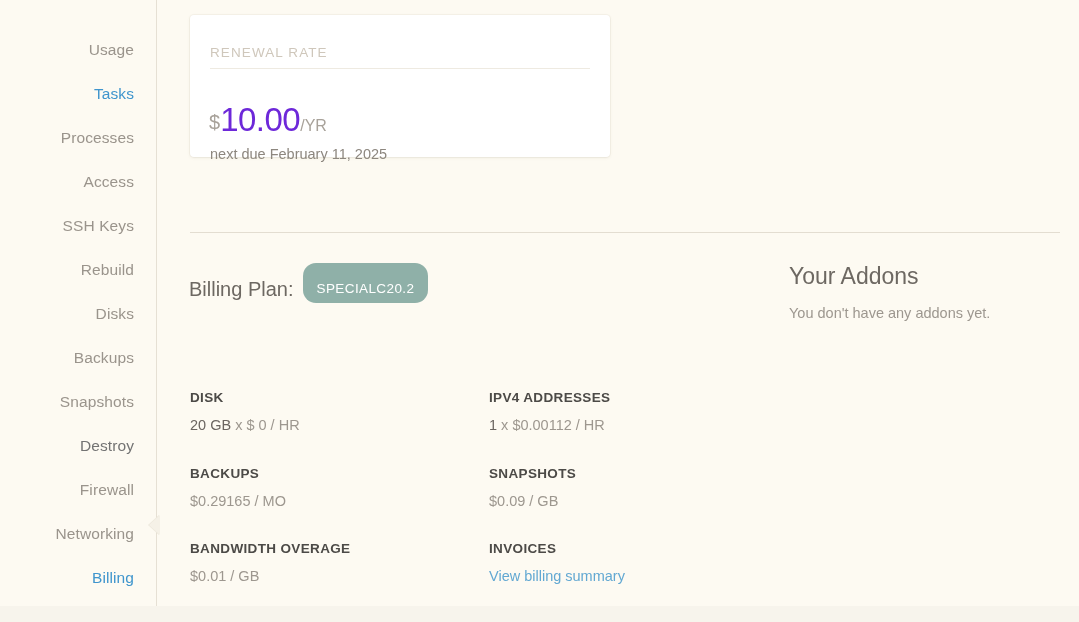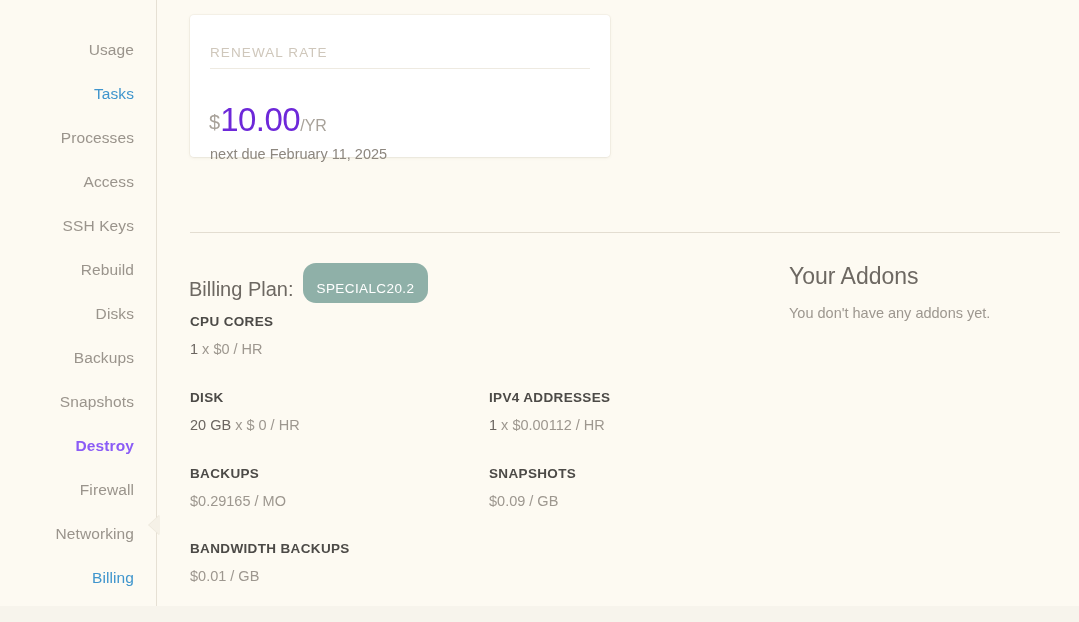--- a/index.html
+++ b/index.html
@@ -61,21 +61,21 @@
     font-size: 15.5px;
     line-height: 1;
     color: #9a948c;
     padding: 0;
     margin-bottom: 28.5px;
     cursor: pointer;
     white-space: nowrap;
     letter-spacing: 0.1px;
   }
   .nav-item.active { color: #3f95cd; }
-  .nav-item.danger { color: #8b5cf6; font-weight: bold; }
+  .nav-item.danger { color: #737373; font-weight: normal; }
 
   
   #collapse-handle {
     position: absolute;
     left: 147px;
     top: 512px;
     width: 16px;
     height: 26px;
     cursor: pointer;
   }
@@ -261,24 +261,20 @@
     </div>
     <div id="renewal-due">next due February 11, 2025</div>
   </div>
 
   <div id="section-divider"></div>
 
   <div id="billing-plan-heading">
     <span>Billing Plan:</span><span id="plan-badge">SPECIALC20.2</span>
   </div>
 
-  <div class="spec col-a row-1">
-    <div class="spec-label">CPU CORES</div>
-    <div class="spec-value"><span class="num">1</span><span> x $0 / HR</span></div>
-  </div>
 
 
   <div class="spec col-a row-2">
     <div class="spec-label">DISK</div>
     <div class="spec-value"><span class="num">20 GB</span><span> x $ 0 / HR</span></div>
   </div>
 
   <div class="spec col-b row-2">
     <div class="spec-label">IPV4 ADDRESSES</div>
     <div class="spec-value"><span class="num">1</span><span> x $0.00112 / HR</span></div>
@@ -288,23 +284,27 @@
     <div class="spec-label">BACKUPS</div>
     <div class="spec-value">$0.29165 / MO</div>
   </div>
 
   <div class="spec col-b row-3">
     <div class="spec-label">SNAPSHOTS</div>
     <div class="spec-value">$0.09 / GB</div>
   </div>
 
   <div class="spec col-a row-4">
-    <div class="spec-label">BANDWIDTH BACKUPS</div>
+    <div class="spec-label">BANDWIDTH OVERAGE</div>
     <div class="spec-value">$0.01 / GB</div>
   </div>
 
+  <div class="spec col-b row-4">
+    <div class="spec-label">INVOICES</div>
+    <div class="spec-value"><a>View billing summary</a></div>
+  </div>
 
   <div id="addons-title">Your Addons</div>
   <div id="addons-empty">You don't have any addons yet.</div>
 
 </div>
 
 <div id="page-bottom-strip"></div>
 
 </body></html>

